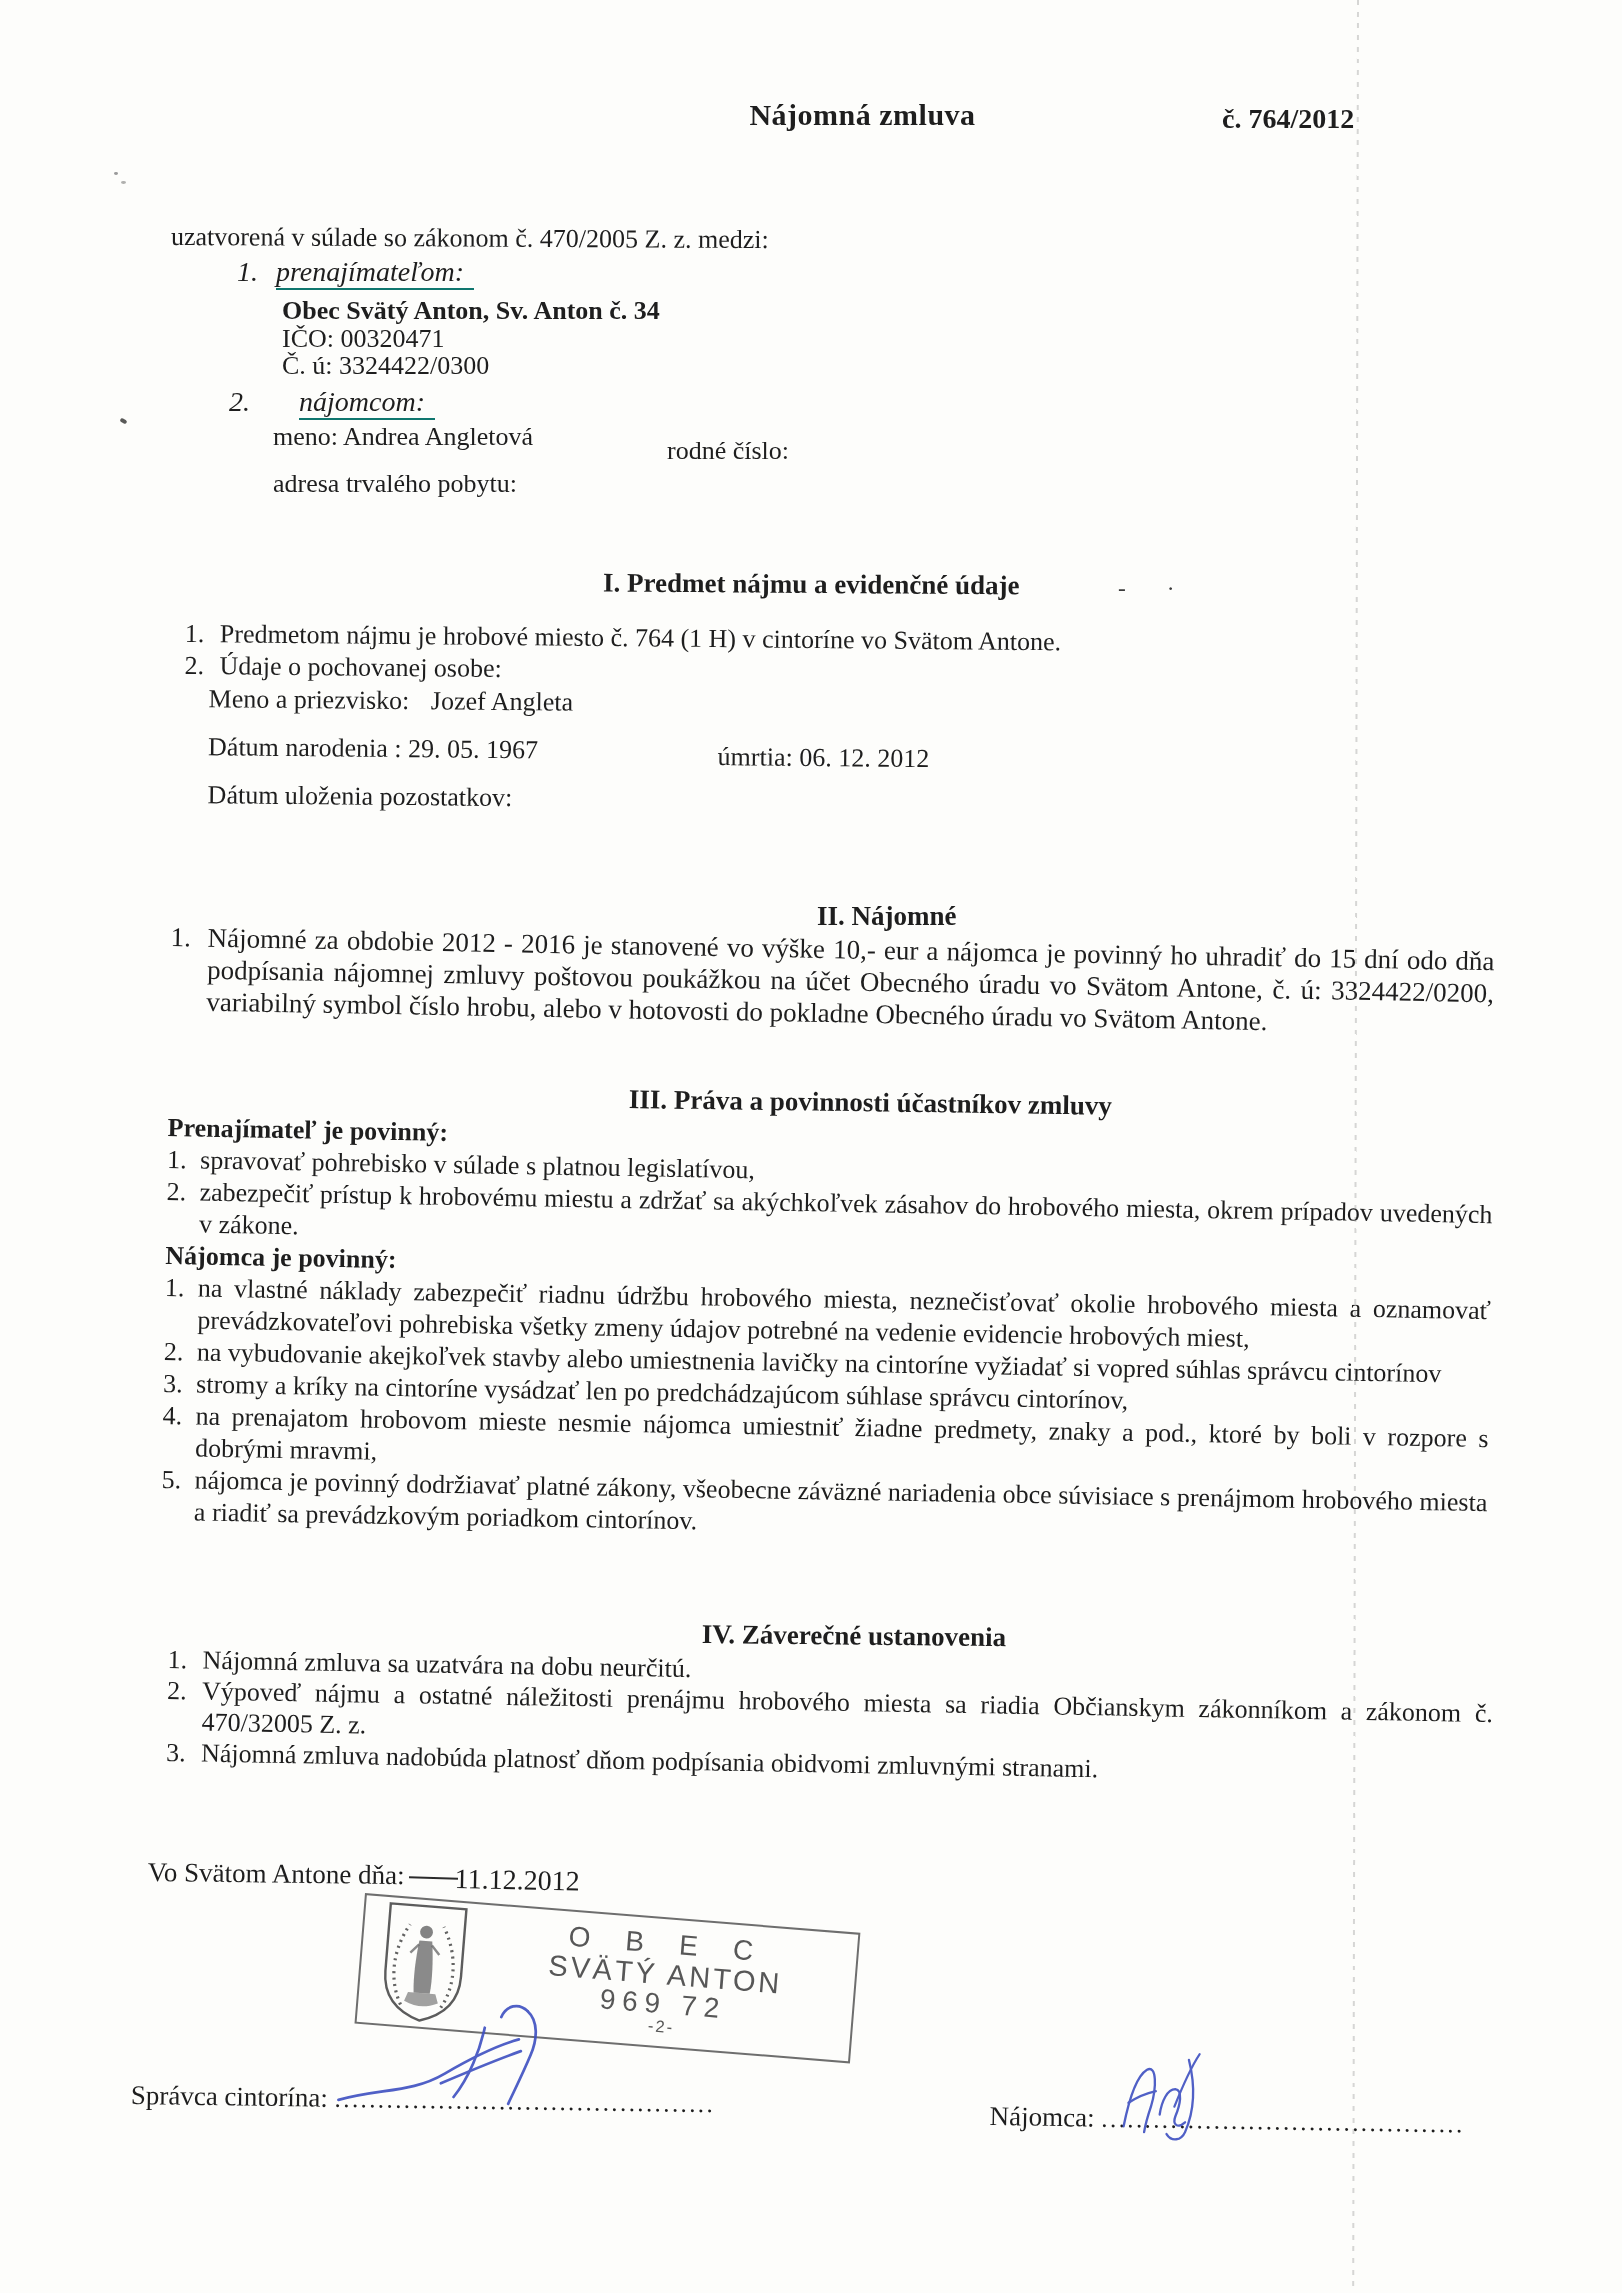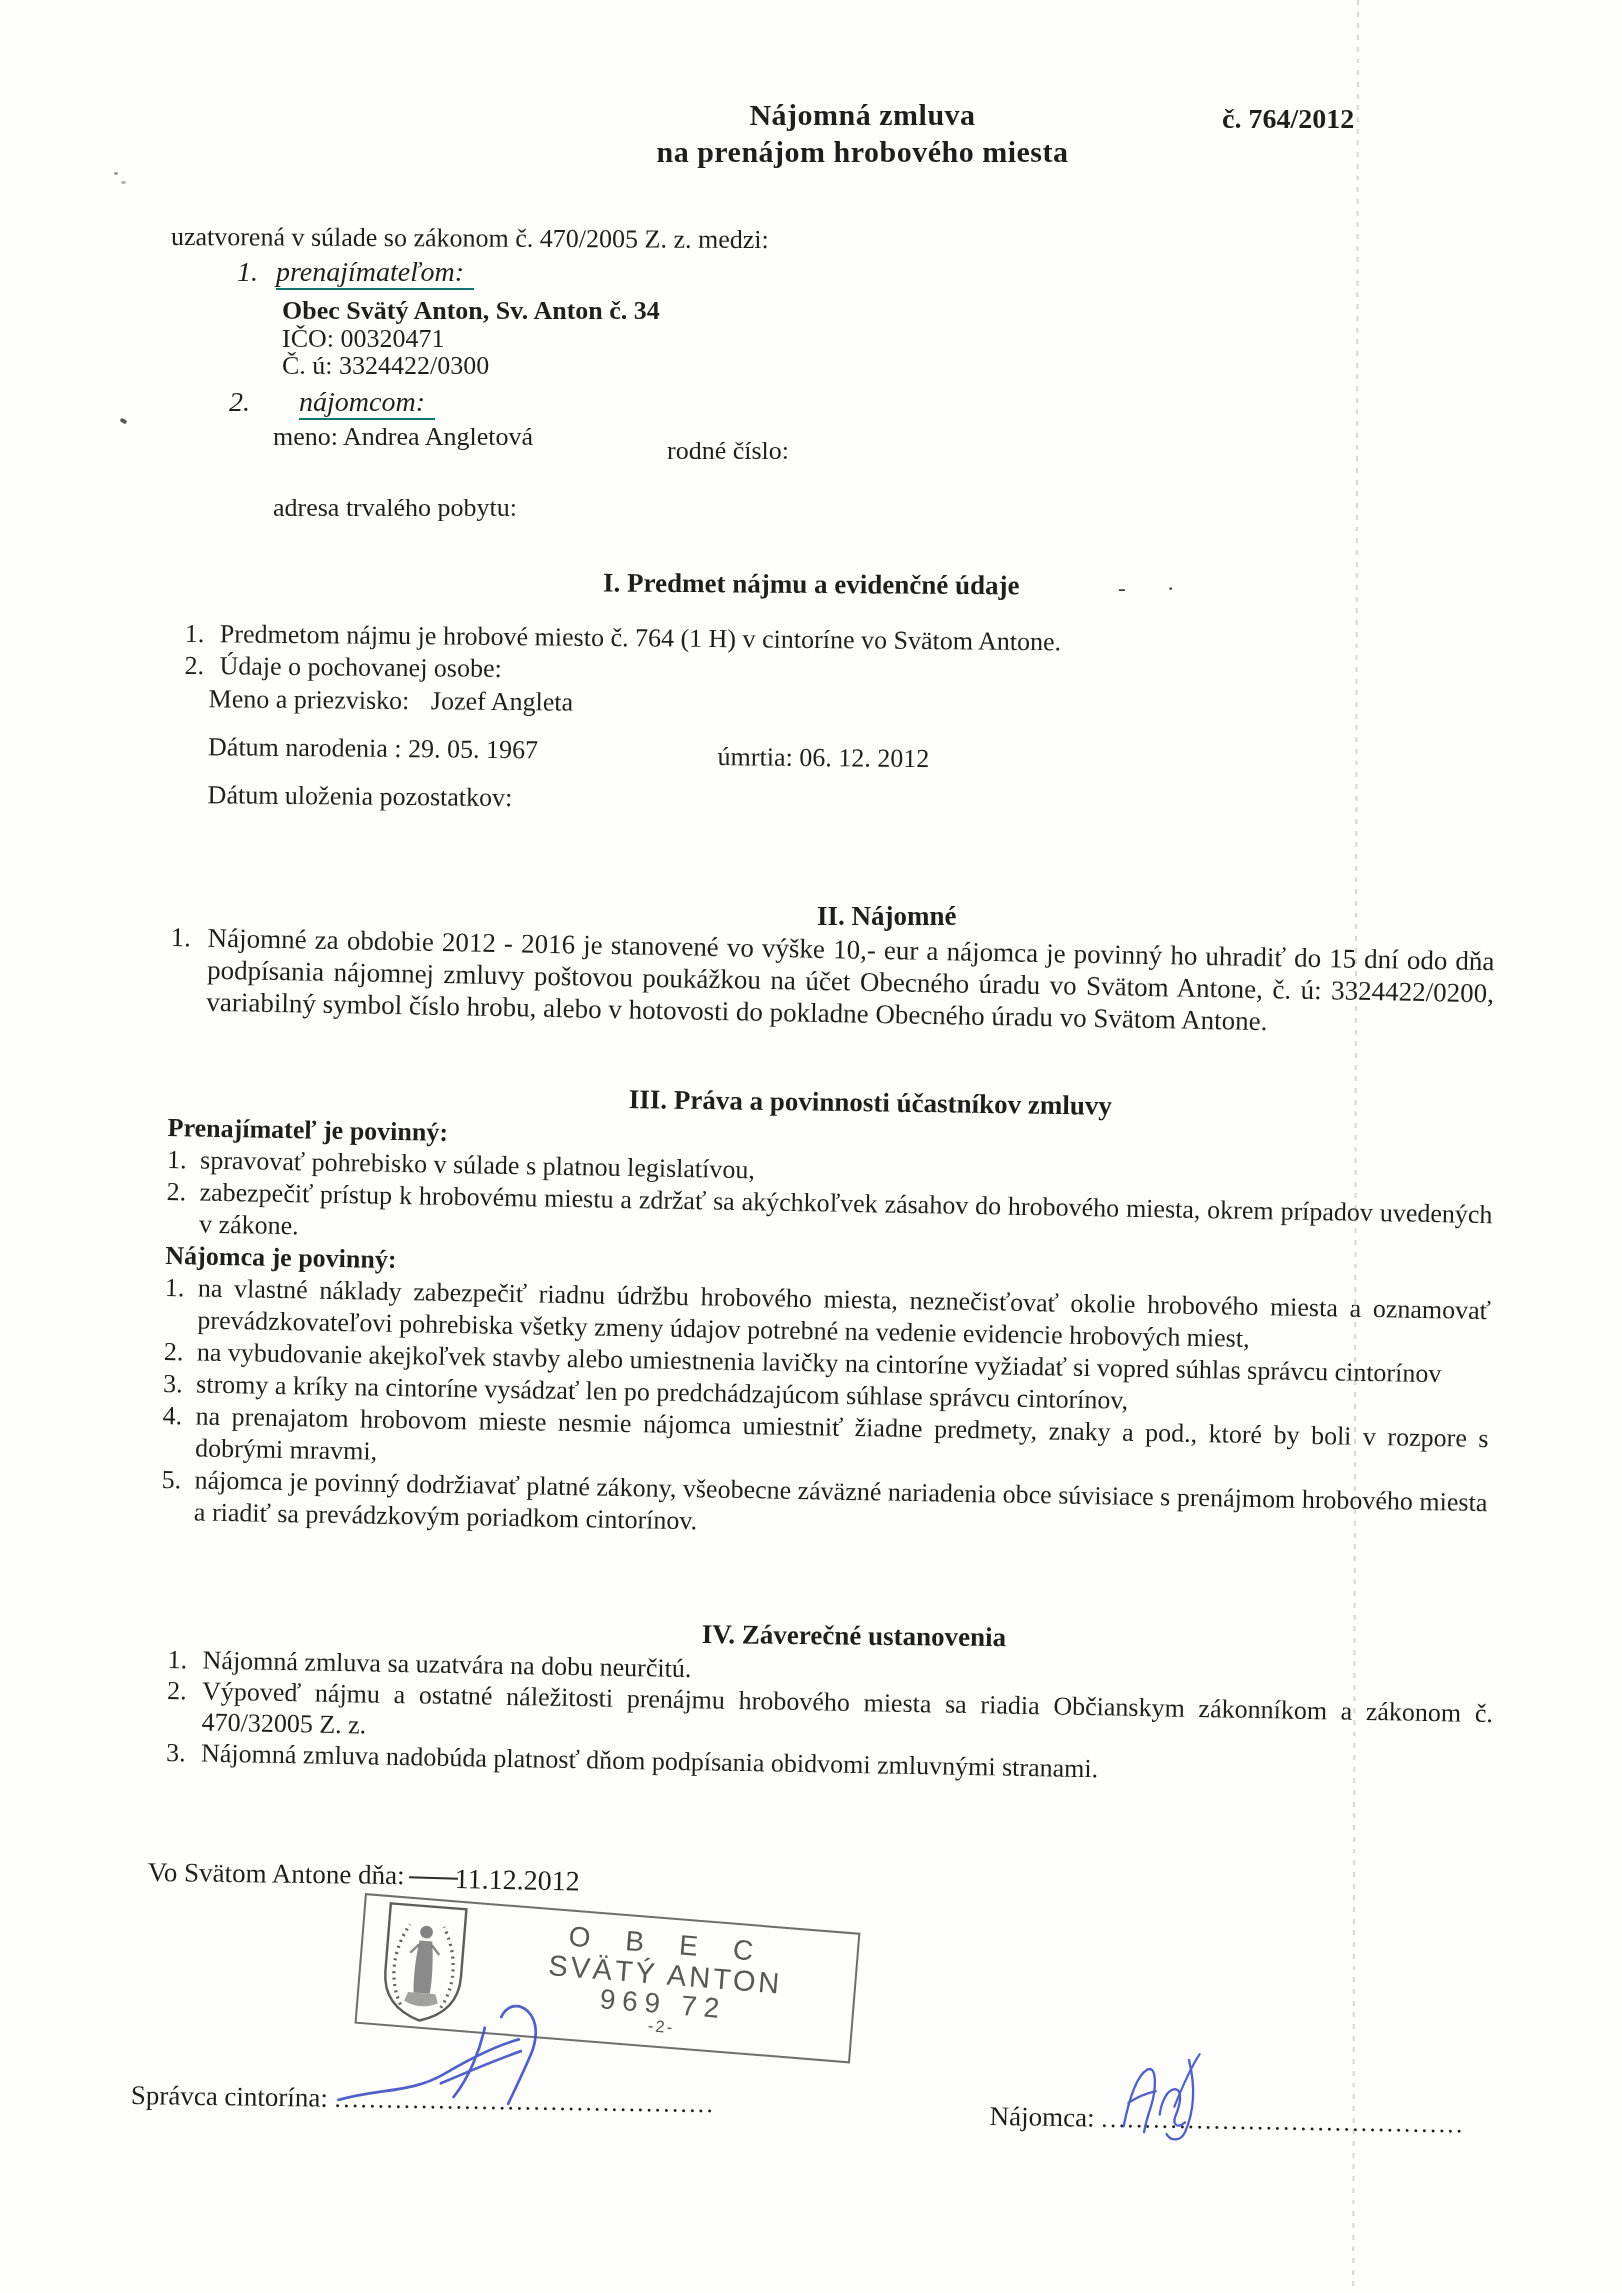--- a/index.html
+++ b/index.html
@@ -23,21 +23,21 @@
   .pl1-num{left:237px;top:256px;}
   .pl1-label{left:276px;top:256px;}
   .party-line{font-size:26px;}
   .obec{left:282px;top:296px;font-weight:bold;font-size:26px;}
   .ico{left:282px;top:324px;}
   .cu{left:282px;top:351px;}
   .pl2-num{left:229px;top:386px;}
   .pl2-label{left:275px;top:386px;margin-left:24px;}
   .meno{left:273px;top:422px;font-size:26px;}
   .rodne{left:651px;top:436px;font-size:26px;margin-left:16px;}
-  .adresa{left:273px;top:469px;font-size:26px;margin-top:24px;}
+  .adresa{left:273px;top:469px;font-size:26px;}
   
   .sec-heading{font-weight:bold;font-size:27px;}
   .h1{left:603px;top:569px;transform:rotate(.4deg);}
   .stray{left:1118px;top:575px;font-size:23.4px;color:#3a3a3a;letter-spacing:17.6px;}
   .h2{left:817px;top:901px;}
   .h3{left:629px;top:1084px;transform:rotate(.8deg);transform-origin:0 0;}
   .h4{left:702px;top:1619px;transform:rotate(.6deg);transform-origin:0 0;}
   
   .row{display:flex;margin:0;}
   .row .num{flex:0 0 35px;}
@@ -95,21 +95,20 @@
   .speck2{left:120px;top:419px;width:6.8px;height:3.9px;background:#5a5a58;border-radius:2px;transform:rotate(28deg);}
   .sig-svg{left:0;top:0;pointer-events:none;}
 </style>
 </head>
 <body>
 
 <div class="doc">
 
   <div class="abs title-block">
     <div>Nájomná zmluva</div>
-    <div>na prenájom hrobového miesta</div>
   </div>
   <div class="abs doc-number">č. 764/2012</div>
 
   <div class="abs intro">uzatvorená v súlade so zákonom č. 470/2005 Z. z. medzi:</div>
 
   <div class="abs party-num pl1-num">1.</div>
   <div class="abs pl1-label"><span class="party-label">prenajímateľom:</span></div>
   <div class="abs obec">Obec Svätý Anton, Sv. Anton č. 34</div>
   <div class="abs party-line ico">IČO: 00320471</div>
   <div class="abs party-line cu">Č. ú: 3324422/0300</div>

